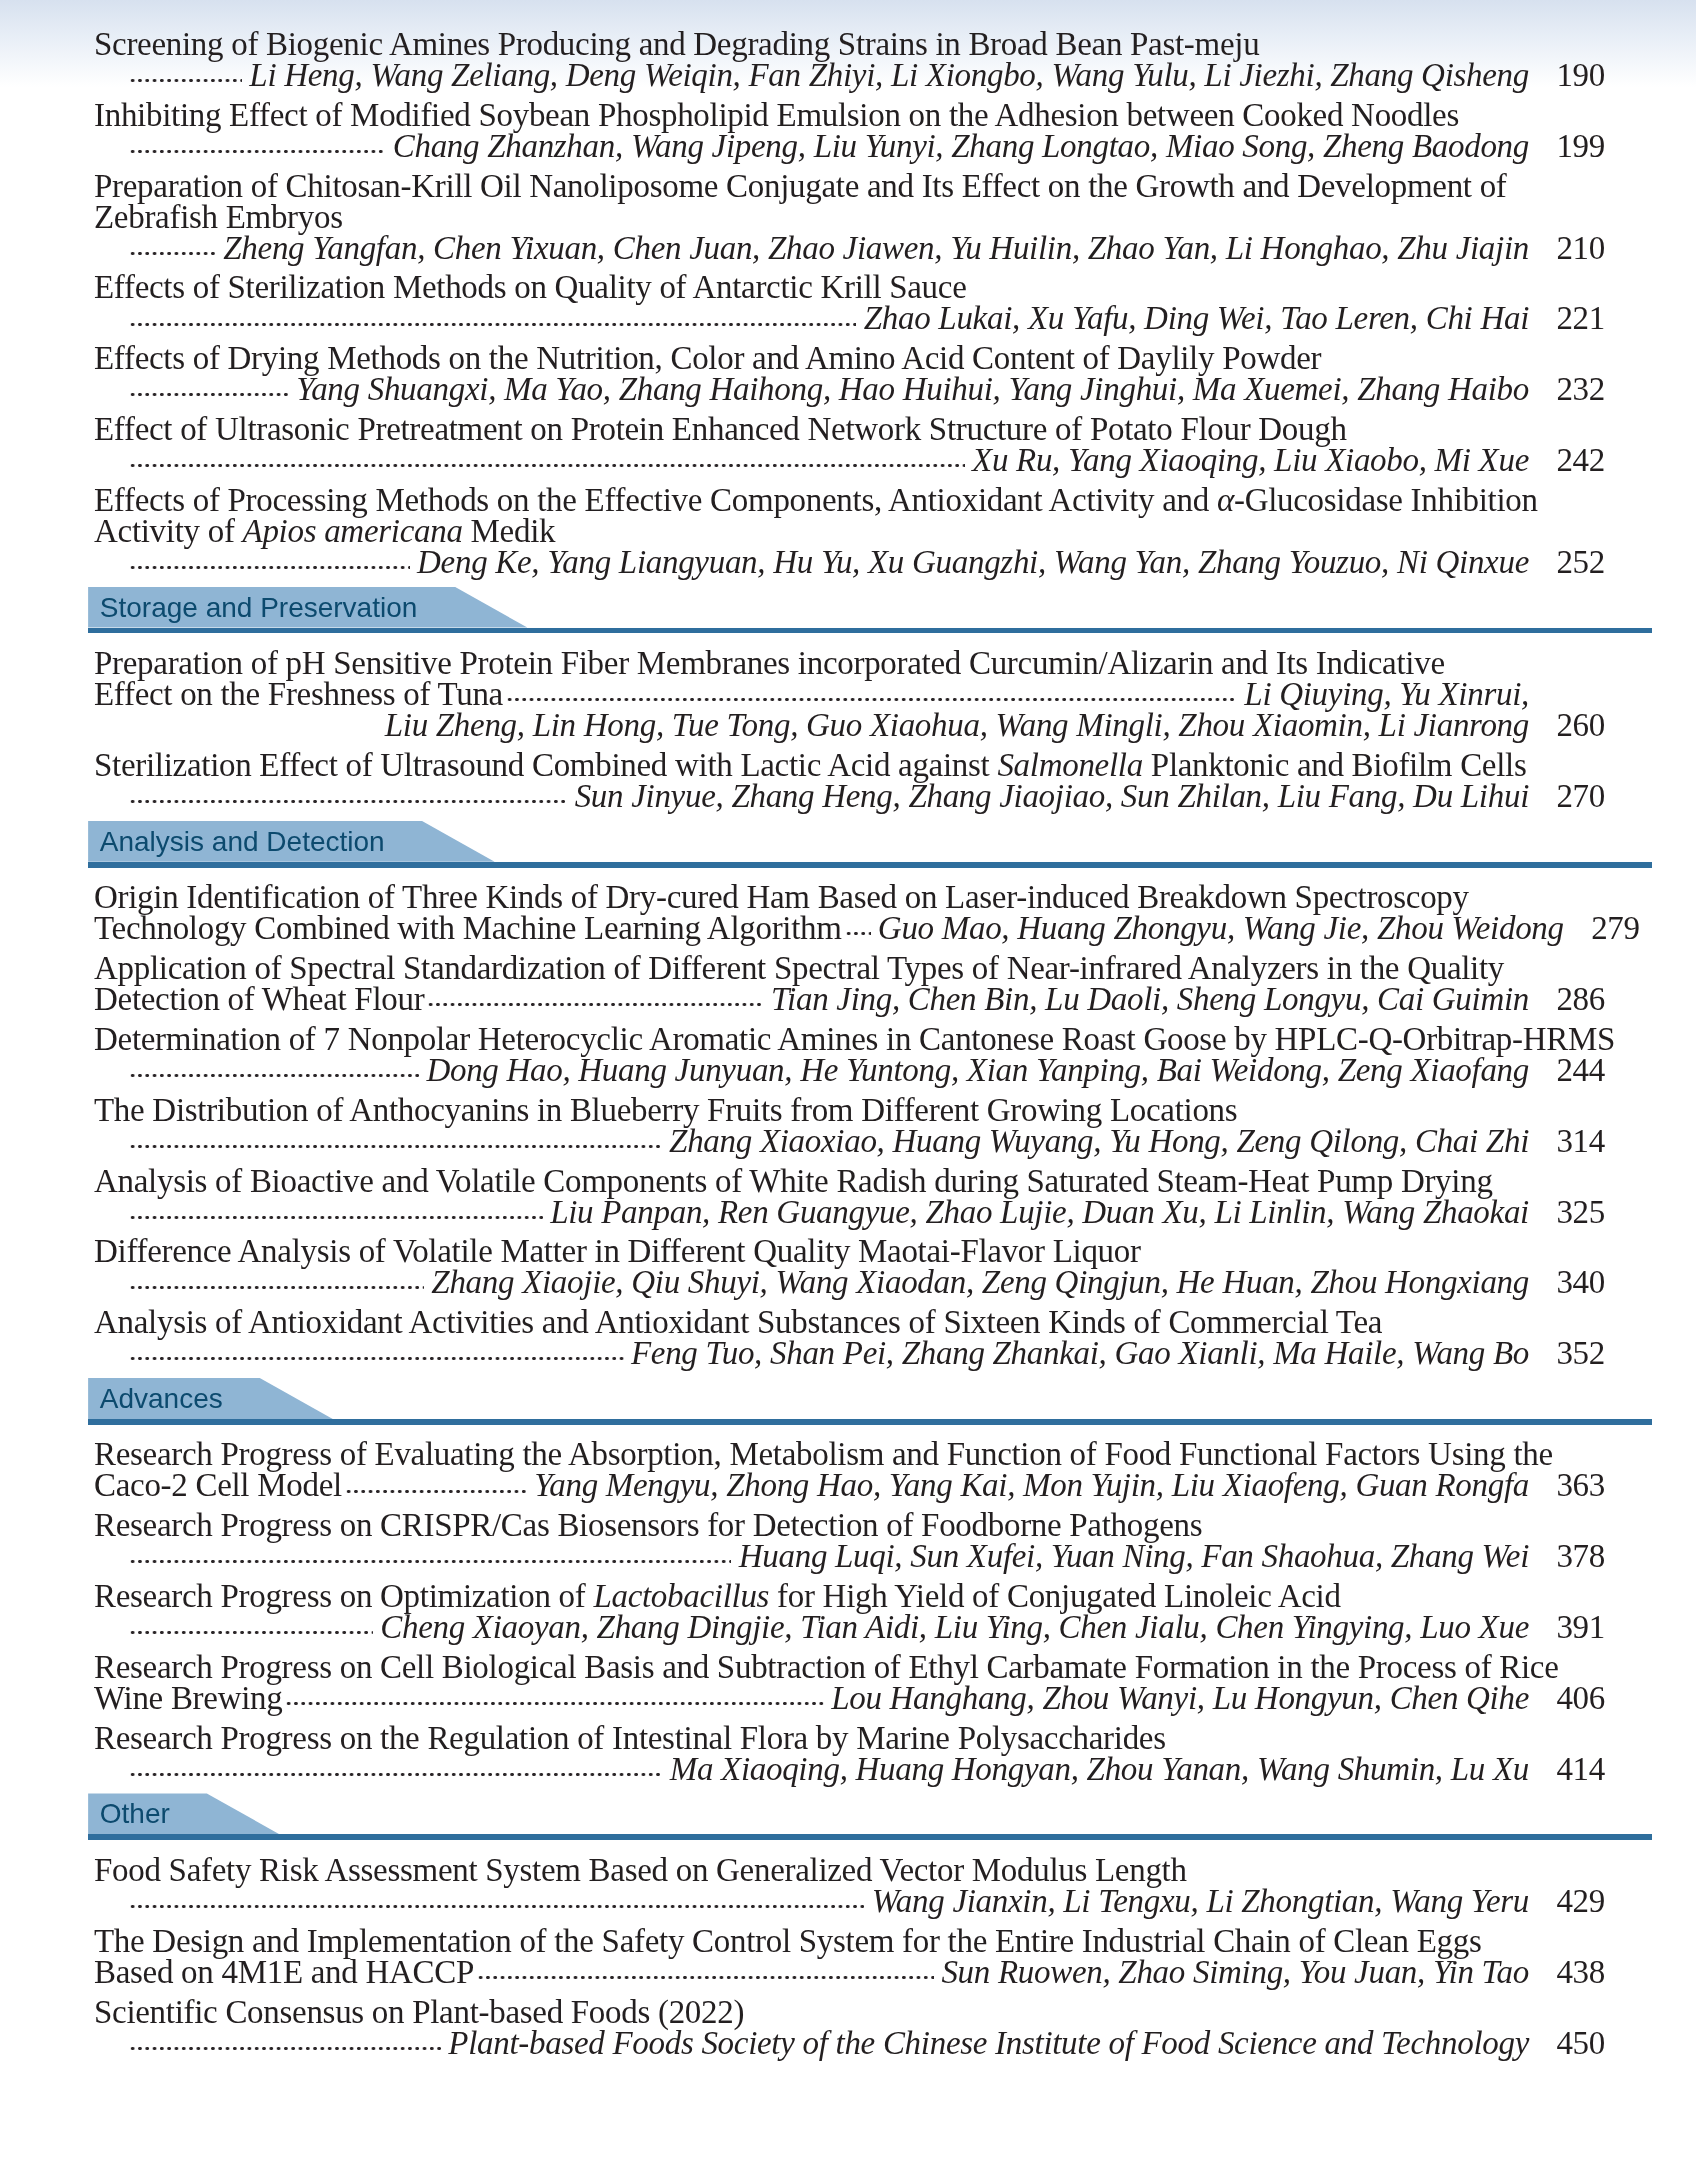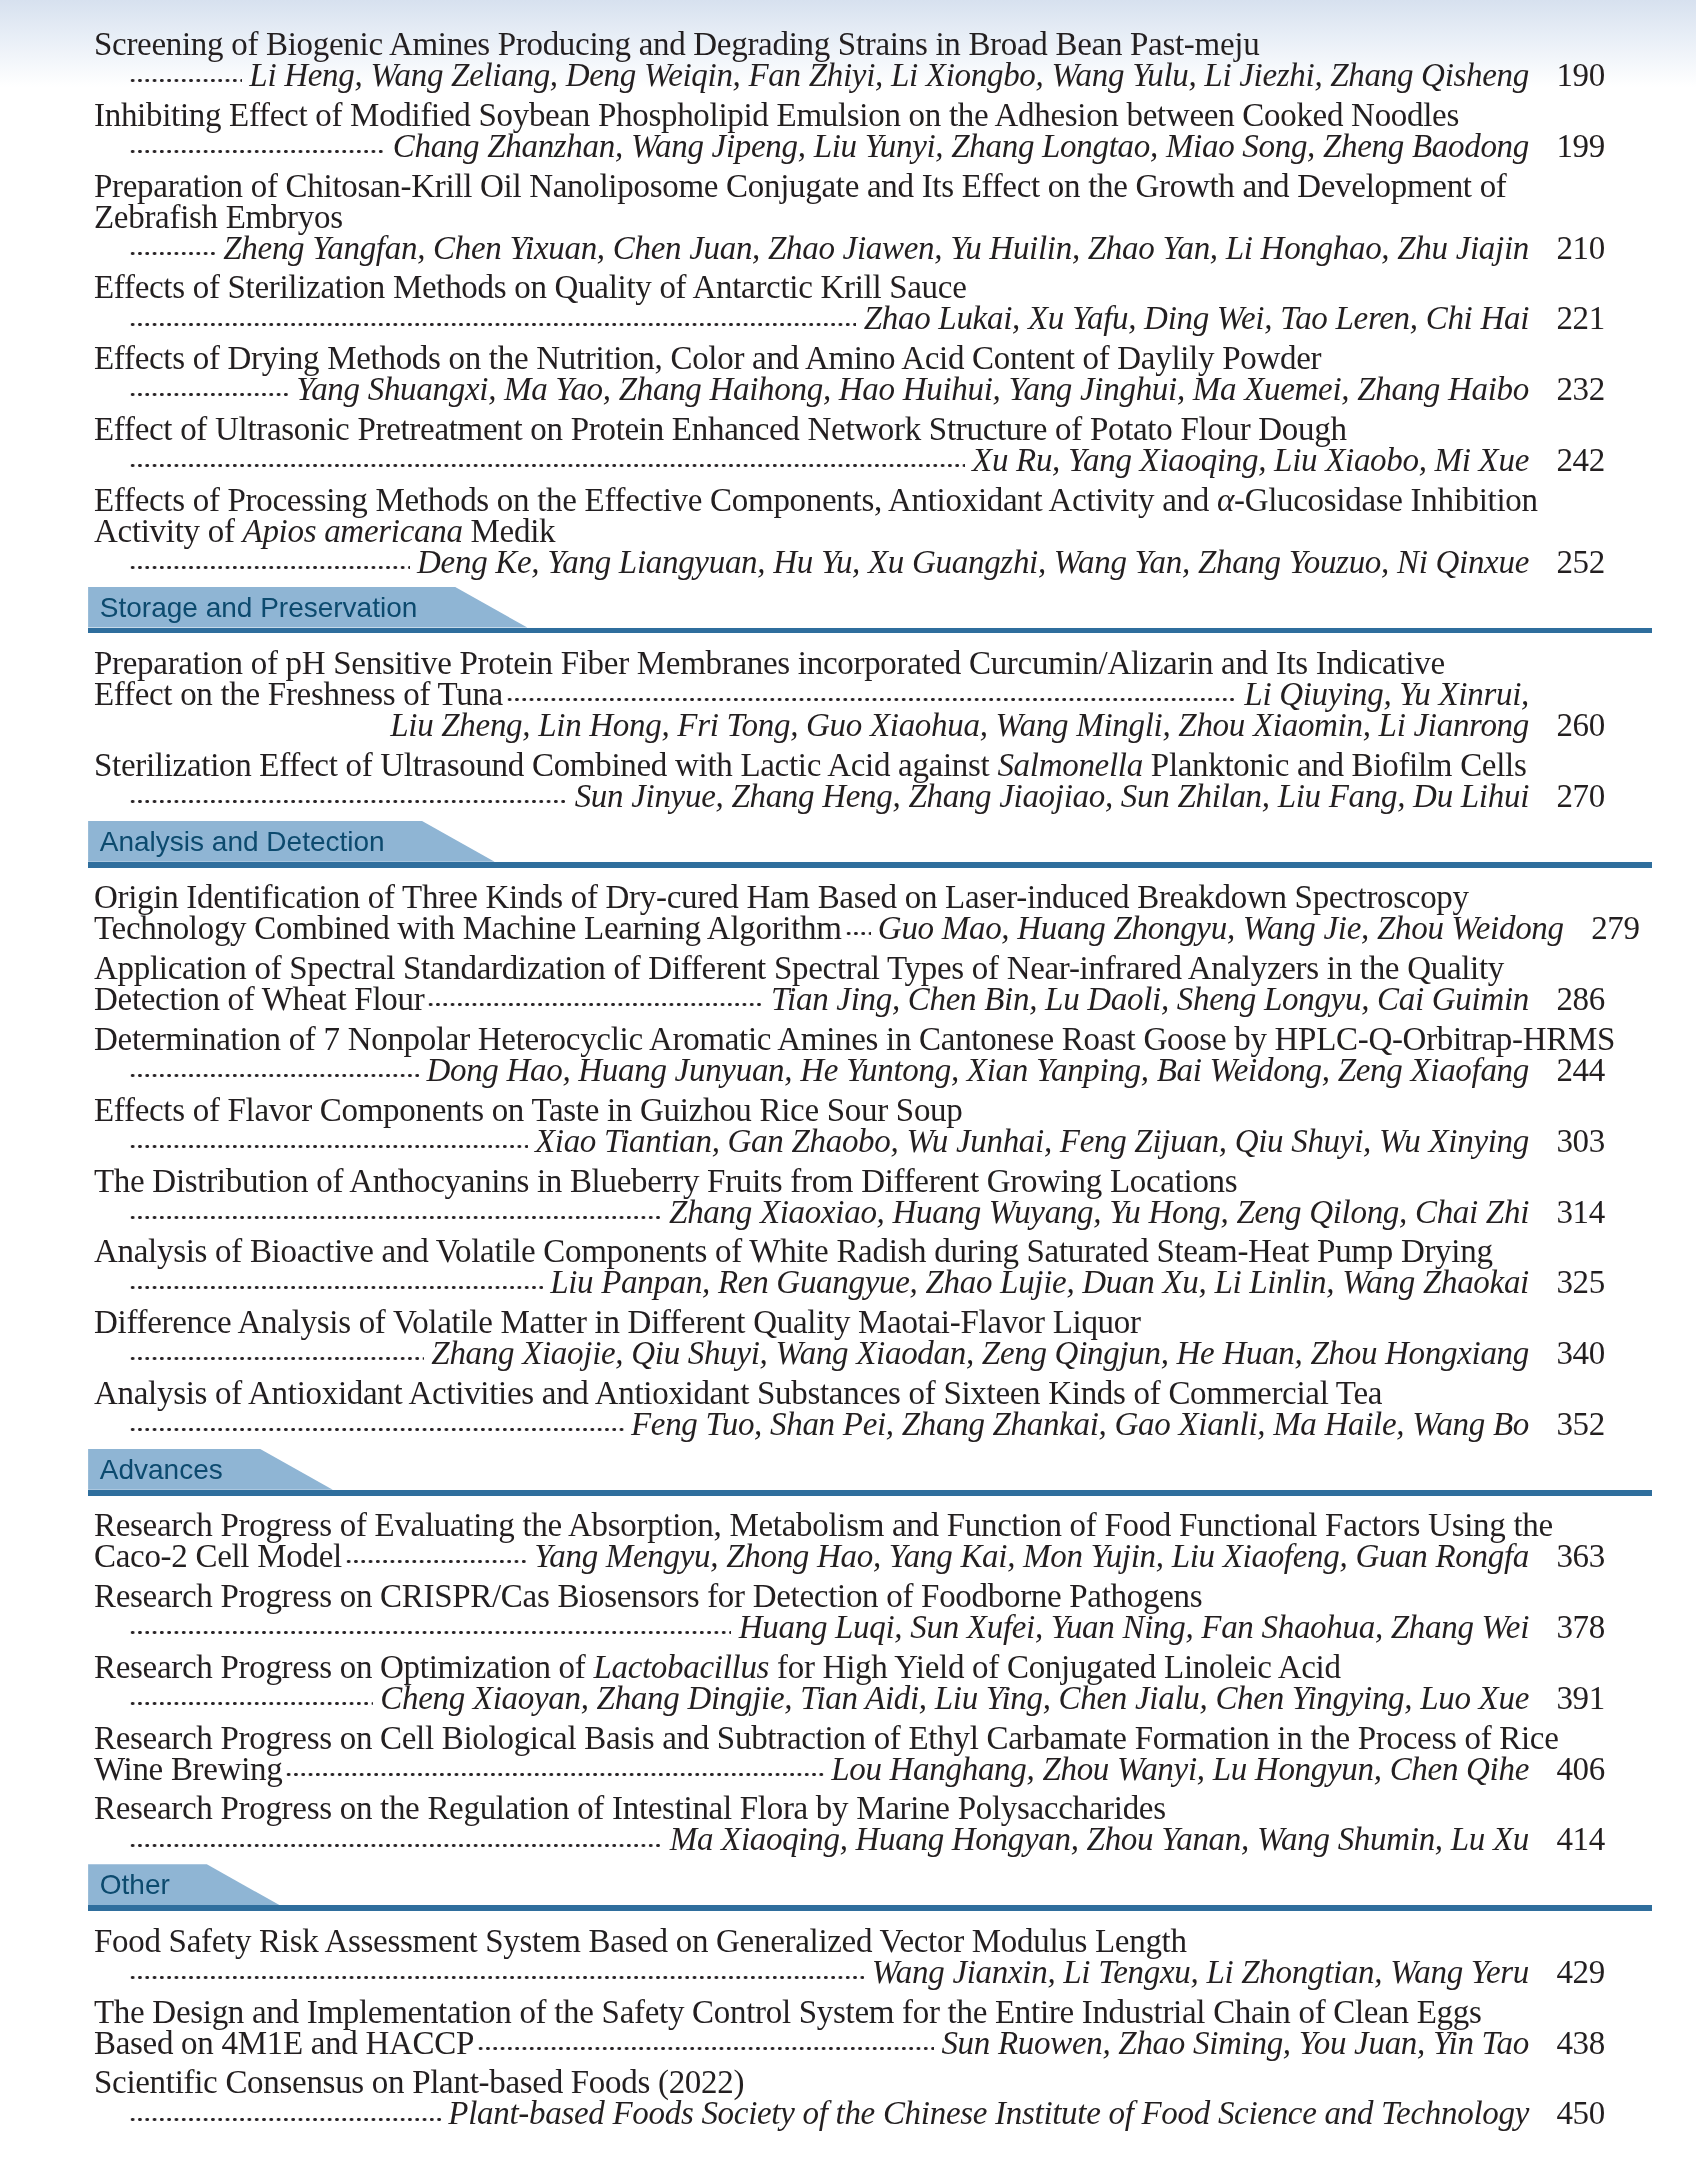--- a/index.html
+++ b/index.html
@@ -129,21 +129,21 @@
         <div class="row">
           <span class="t"><span class="seg">Preparation of pH Sensitive Protein Fiber Membranes incorporated Curcumin/Alizarin and Its Indicative</span></span>
         </div>
         <div class="row">
           <span class="t"><span class="seg">Effect on the Freshness of Tuna</span></span>
           <span class="dots"></span>
           <span class="authors">Li Qiuying, Yu Xinrui,</span>
           <span class="pg"></span>
         </div>
         <div class="row end">
-          <span class="authors">Liu Zheng, Lin Hong, Fri Tong, Guo Xiaohua, Wang Mingli, Zhou Xiaomin, Li Jianrong</span>
+          <span class="authors">Liu Zheng, Lin Hong, Tue Tong, Guo Xiaohua, Wang Mingli, Zhou Xiaomin, Li Jianrong</span>
           <span class="pg">260</span>
         </div>
       </div>
       <div class="entry">
         <div class="row">
           <span class="t"><span class="seg">Sterilization Effect of Ultrasound Combined with Lactic Acid against </span><span class="seg seg-i">Salmonella</span><span class="seg"> Planktonic and Biofilm Cells</span></span>
         </div>
         <div class="row lead">
           <span class="dots"></span>
           <span class="authors">Sun Jinyue, Zhang Heng, Zhang Jiaojiao, Sun Zhilan, Liu Fang, Du Lihui</span>
@@ -174,30 +174,20 @@
         </div>
       </div>
       <div class="entry">
         <div class="row">
           <span class="t"><span class="seg">Determination of 7 Nonpolar Heterocyclic Aromatic Amines in Cantonese Roast Goose by HPLC-Q-Orbitrap-HRMS</span></span>
         </div>
         <div class="row lead">
           <span class="dots"></span>
           <span class="authors">Dong Hao, Huang Junyuan, He Yuntong, Xian Yanping, Bai Weidong, Zeng Xiaofang</span>
           <span class="pg">244</span>
-        </div>
-      </div>
-      <div class="entry">
-        <div class="row">
-          <span class="t"><span class="seg">Effects of Flavor Components on Taste in Guizhou Rice Sour Soup</span></span>
-        </div>
-        <div class="row lead">
-          <span class="dots"></span>
-          <span class="authors">Xiao Tiantian, Gan Zhaobo, Wu Junhai, Feng Zijuan, Qiu Shuyi, Wu Xinying</span>
-          <span class="pg">303</span>
         </div>
       </div>
       <div class="entry">
         <div class="row">
           <span class="t"><span class="seg">The Distribution of Anthocyanins in Blueberry Fruits from Different Growing Locations</span></span>
         </div>
         <div class="row lead">
           <span class="dots"></span>
           <span class="authors">Zhang Xiaoxiao, Huang Wuyang, Yu Hong, Zeng Qilong, Chai Zhi</span>
           <span class="pg">314</span>

